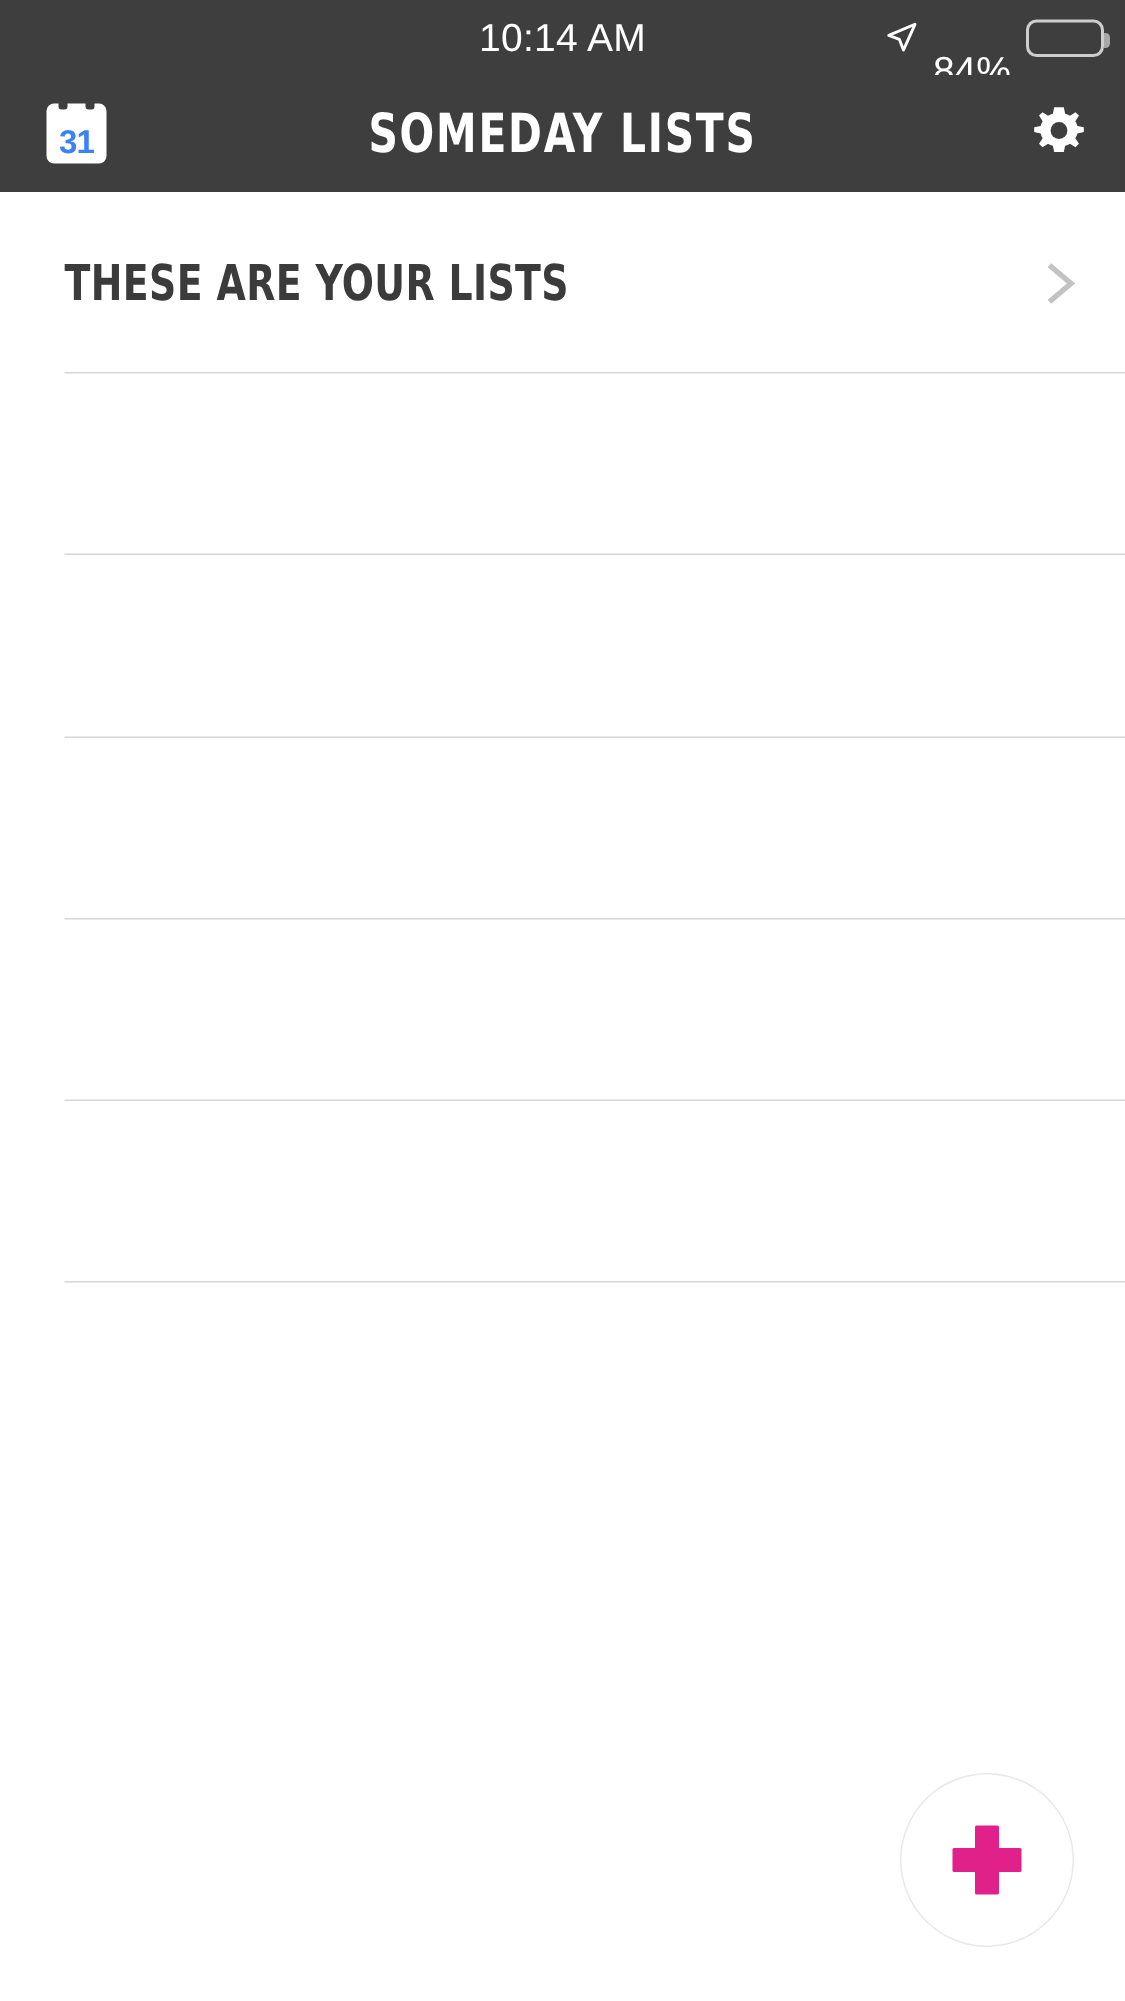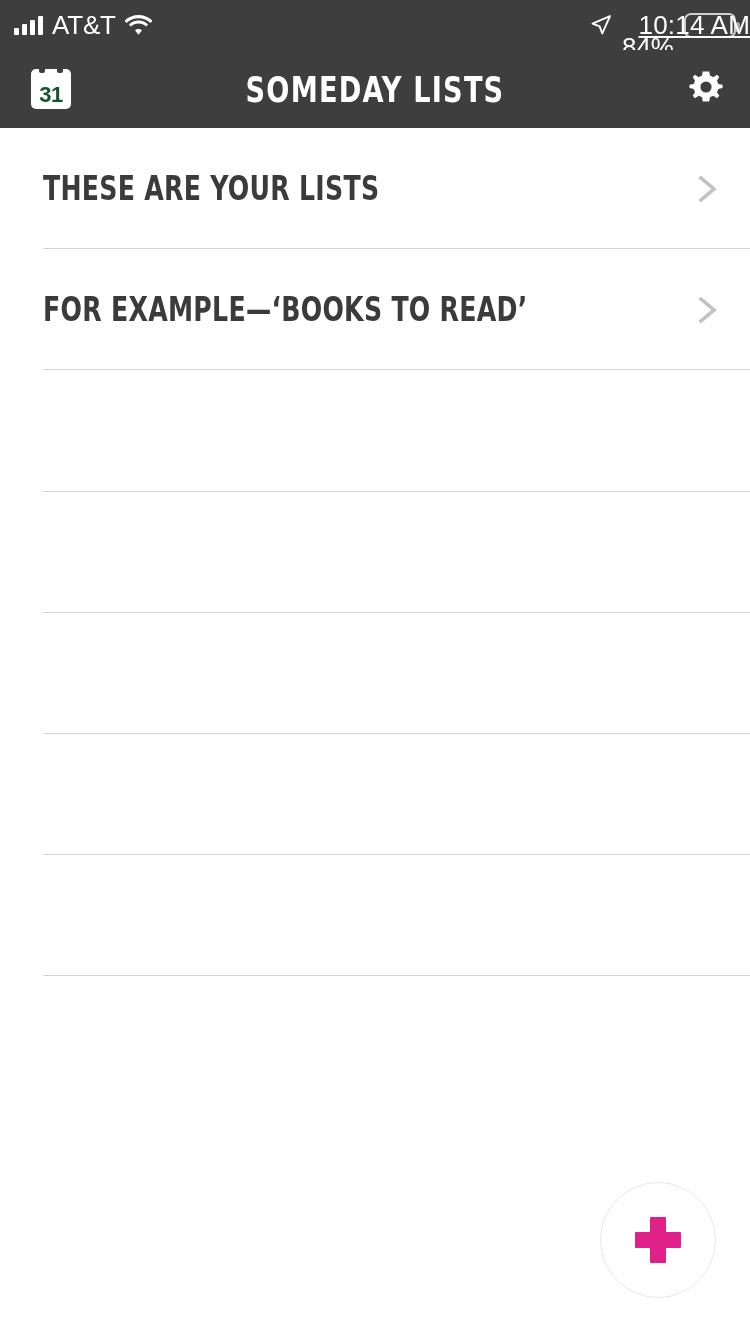--- a/index.html
+++ b/index.html
@@ -12,21 +12,21 @@
   #app { position:relative; width:750px; height:1334px; background:#fff; }
 
   
   .statusbar{
     position:absolute; top:0; left:0; width:750px; height:50px;
     background:#3e3e3e; color:#fff;
     display:flex; align-items:center;
   }
   .sb-left{ position:absolute; left:14px; top:0; height:50px; display:flex; align-items:center; gap:9px; }
   .sb-center{ position:absolute; left:0; width:750px; top:0; height:50px;
-              display:flex; align-items:center; justify-content:flex-end;text-decoration:underline; }
+              display:flex; align-items:center; justify-content:center; }
   .sb-right{ position:absolute; right:14px; top:0; height:50px; display:flex; align-items:center; gap:10px; }
 
   .signal{ display:flex; align-items:flex-end; gap:3px; height:20px; }
   .signal i{ display:block; width:5px; background:#fff; border-radius:1px; }
   .signal i:nth-child(1){ height:7px; }
   .signal i:nth-child(2){ height:11px; }
   .signal i:nth-child(3){ height:15px; }
   .signal i:nth-child(4){ height:19px; }
 
   .carrier{ font-size:26px; letter-spacing:-0.2px; font-weight:400; }
@@ -59,21 +59,21 @@
   .nav-left{ position:absolute; left:31px; top:0; height:78px;
              display:flex; align-items:center; cursor:pointer; }
   .nav-right{ position:absolute; right:22px; top:0; height:78px;
               display:flex; align-items:center; cursor:pointer; }
 
   .cal-icon{
     width:40px; height:40px; background:#fff; border-radius:5px;
     position:relative; display:flex; align-items:flex-end;
     justify-content:center; padding-bottom:3px;
   }
-  .cal-icon .num{ color:#14532d; font-size:22px; font-weight:700;
+  .cal-icon .num{ color:#3b82f6; font-size:22px; font-weight:700;
                   line-height:1; letter-spacing:-0.5px; }
   .cal-icon:before, .cal-icon:after{
     content:""; position:absolute; top:-3px; width:6px; height:7px;
     background:#3e3e3e; border-radius:2px;
   }
   .cal-icon:before{ left:8px; }
   .cal-icon:after{ right:8px; }
 
   
   .list{ position:absolute; top:128px; left:0; width:664px; height:1206px; background:#fff; }
@@ -116,36 +116,20 @@
   .plus:before{ left:0; top:15px; width:46px; height:16px; }
   .plus:after{ top:0; left:15px; width:16px; height:46px; }
 </style>
 </head>
 <body>
 
 <div id="app">
 
   <div class="statusbar">
 
-    <div class="sb-left">
-      <span class="signal">
-        <i></i>
-          <i></i>
-          <i></i>
-          <i></i>
-      </span>
-      <span class="carrier">AT&amp;T</span>
-      <span class="wifi">
-        <svg viewBox="0 0 27 20" width="27" height="20">
-          <path d="M13.5 3.2c4.6 0 8.8 1.8 11.9 4.7l2.0-2.2C23.8 2.2 18.9 0.1 13.5 0.1S3.2 2.2-0.4 5.7l2.0 2.2C4.7 5 8.9 3.2 13.5 3.2z" fill="#ffffff"></path>
-          <path d="M13.5 8.6c2.9 0 5.6 1.1 7.6 3.0l2.0-2.2c-2.5-2.4-5.9-3.9-9.6-3.9S6.4 7 3.9 9.4l2.0 2.2C7.9 9.7 10.6 8.6 13.5 8.6z" fill="#ffffff"></path>
-          <path d="M13.5 14.1c1.3 0 2.5 0.5 3.4 1.4l-3.4 4.3-3.4-4.3C11 14.6 12.2 14.1 13.5 14.1z" fill="#ffffff"></path>
-        </svg>
-      </span>
-    </div>
 
     <div class="sb-center">
       <span class="clock">10:14 AM</span>
     </div>
 
     <div class="sb-right">
       <span class="loc">
         <svg viewBox="0 0 22 22" width="22" height="22">
           <path d="M20 2.2 L2.5 9.6 L9.6 12.3 L12.3 19.4 Z" fill="none" stroke="#ffffff" stroke-width="1.9" stroke-linejoin="round"></path>
         </svg>
@@ -182,28 +166,20 @@
       <span class="label">THESE ARE YOUR LISTS</span>
       <span class="chev">
         <svg viewBox="0 0 34 34" width="34" height="34">
           <polyline points="11,6 24,17 11,28" fill="none" stroke="#c2c2c2" stroke-width="3.6" stroke-linecap="square" stroke-linejoin="miter"></polyline>
         </svg>
       </span>
     </div>
 
 
 
-    <div class="row">
-      <span class="label">FOR EXAMPLE—‘BOOKS TO READ’</span>
-      <span class="chev">
-        <svg viewBox="0 0 34 34" width="34" height="34">
-          <polyline points="11,6 24,17 11,28" fill="none" stroke="#c2c2c2" stroke-width="3.6" stroke-linecap="square"></polyline>
-        </svg>
-      </span>
-    </div>
 
 
     <div class="row empty">
       <span class="label"></span>
     </div>
     <div class="row empty">
       <span class="label"></span>
     </div>
     <div class="row empty">
       <span class="label"></span>

